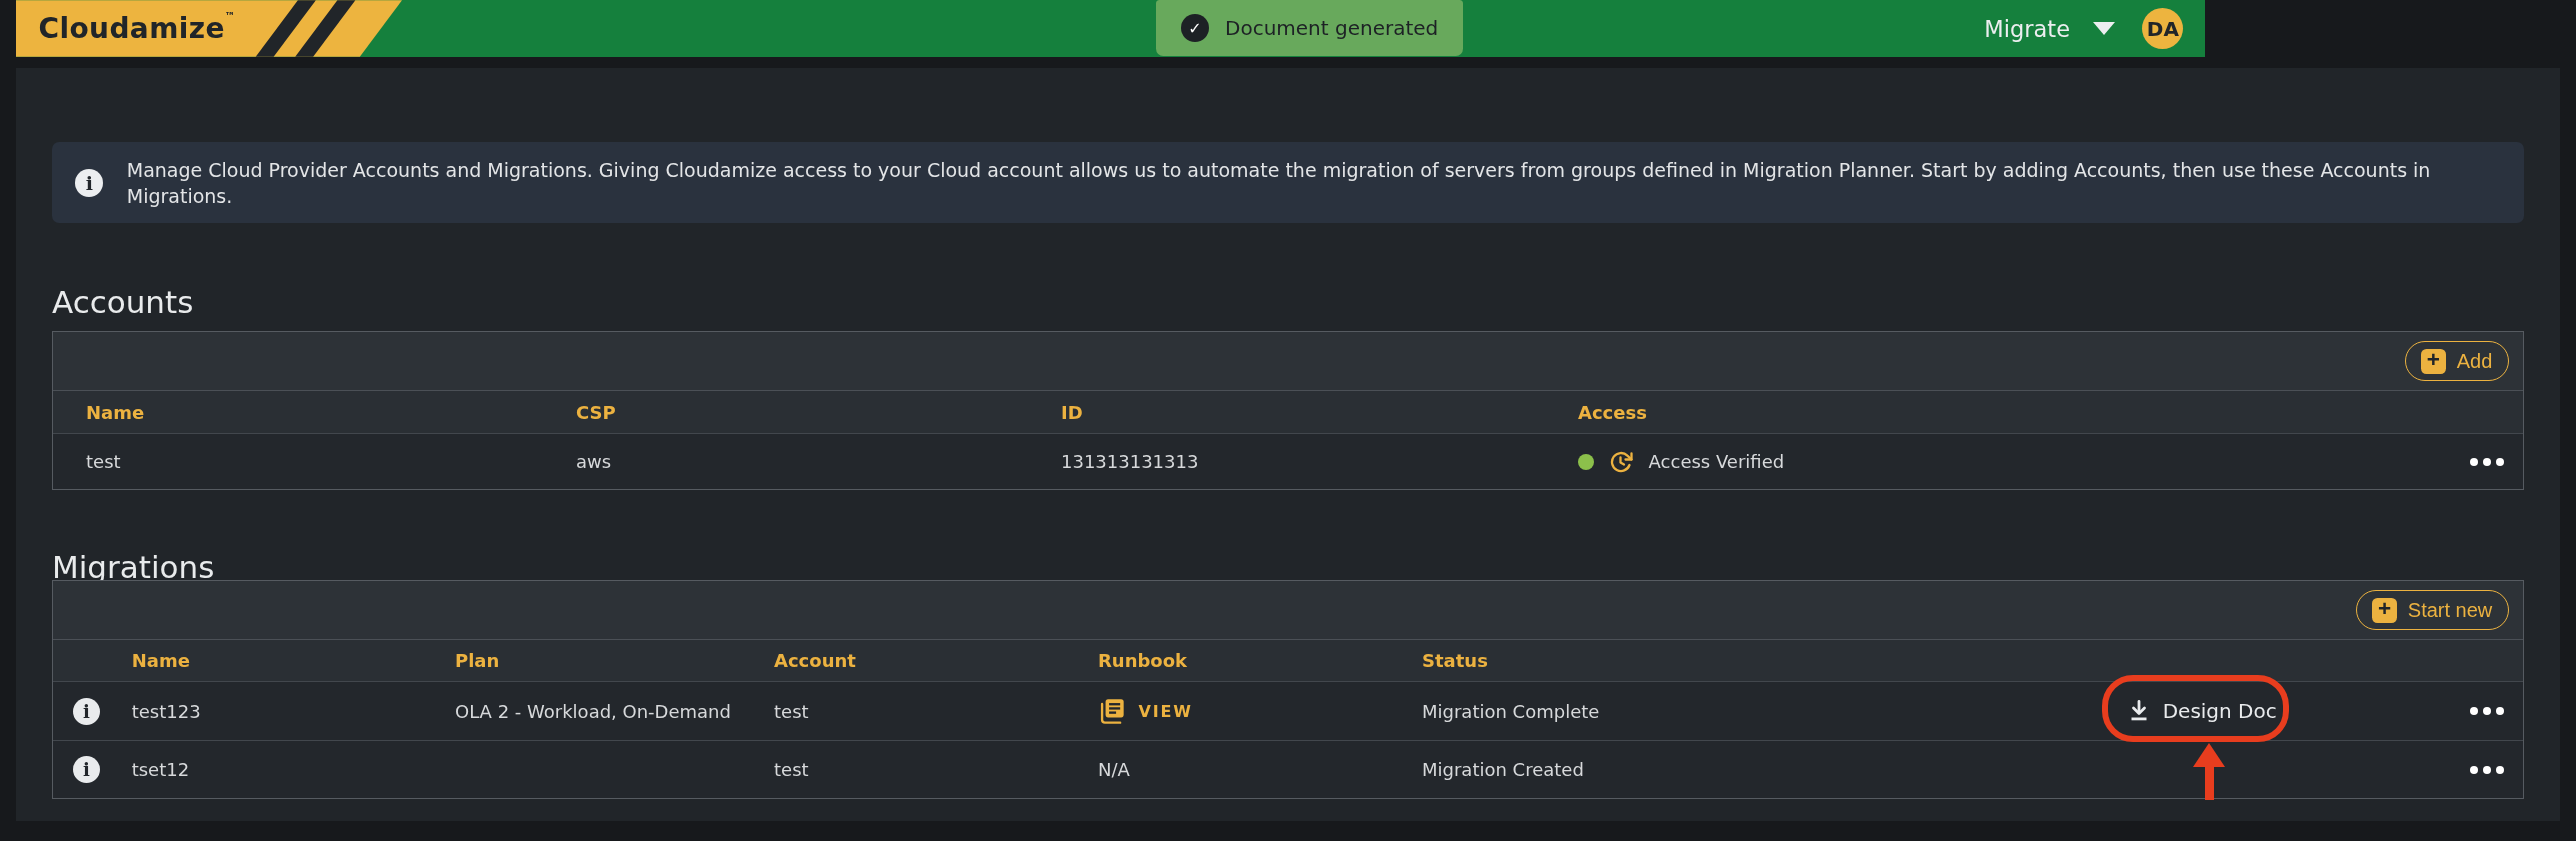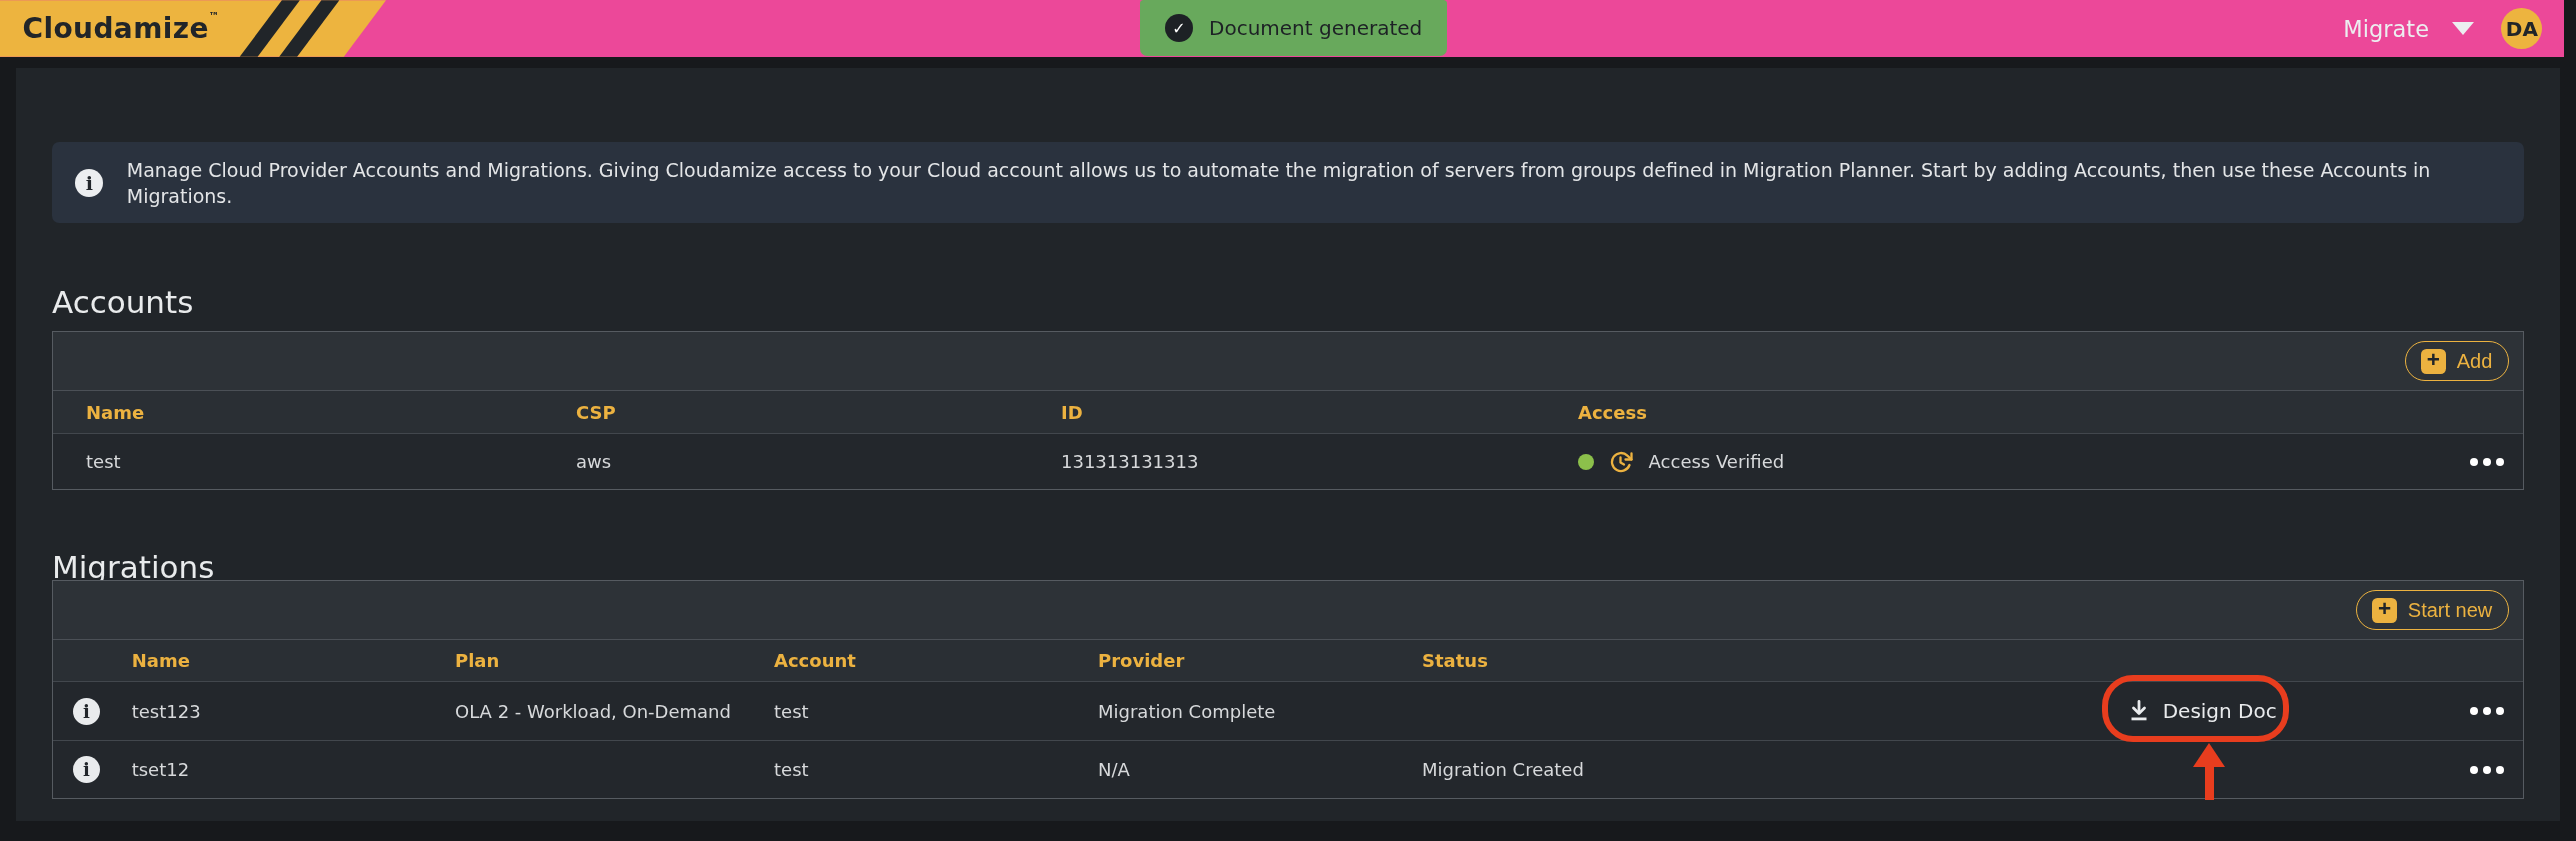--- a/index.html
+++ b/index.html
@@ -5,21 +5,21 @@
   * { margin:0; padding:0; box-sizing:border-box; }
   html,body { width:2576px; height:841px; }
   body {
     position:relative; overflow:hidden;
     background:#17191c;
     font-family:"DejaVu Sans","Liberation Sans",sans-serif;
     color:#d7d9db;
   }
 
   
-  .topbar { position:absolute; left:0; top:0; width:2564px; height:57px; background:#ec4899; z-index:2; }
+  .topbar { position:absolute; left:16px; top:0; width:2189px; height:57px; background:#15803d; z-index:2; }
   .logo-wrap { position:absolute; left:0; top:0; width:395px; height:57px; }
   .brand-text { position:absolute; left:22.5px; top:11.7px; font-size:28px; font-weight:bold; color:#212529; letter-spacing:0.4px; }
   .brand-text sup { font-size:10.8px; vertical-align:top; position:relative; top:-1.8px; }
 
   .toast { position:absolute; left:1140px; top:0; height:56px; background:#68a95c; border-radius:3.6px 3.6px 7.2px 7.2px;
            display:flex; align-items:center; gap:16px; padding:0 25px; }
   .toast-check { width:28px; height:28px; border-radius:50%; background:#1d2125; color:#fff;
                  display:flex; align-items:center; justify-content:center; font-size:16px; font-weight:bold; }
   .toast-label { color:#1d2125; font-size:20px; }
 
@@ -181,33 +181,43 @@
       <span class="btn-plus">+</span>
       <span class="btn-label">Start new</span>
     </button>
   </div>
 
   <div class="thead mig-thead-row">
     <div class="m-info"></div>
     <div class="m-name">Name</div>
     <div class="m-plan">Plan</div>
     <div class="m-account">Account</div>
-    <div class="m-runbook">Provider</div>
+    <div class="m-runbook">Runbook</div>
     <div class="m-status">Status</div>
     <div class="m-doc"></div>
     <div class="m-actions"></div>
   </div>
 
   <div class="trow mig-row">
     <div class="m-info">
       <div class="row-info">i</div>
     </div>
     <div class="m-name">test123</div>
     <div class="m-plan">OLA 2 - Workload, On-Demand</div>
     <div class="m-account">test</div>
+    <div class="m-runbook">
+      <svg width="28" height="28" viewBox="0 0 24 24">
+        <path d="M3.5 6v13.5A2.5 2.5 0 0 0 6 22h13" fill="none" stroke="#ecb240" stroke-width="2" stroke-linecap="round"></path>
+        <rect x="6.5" y="2" width="15.5" height="15.5" rx="2.2" fill="#ecb240"></rect>
+        <rect x="9.5" y="5.2" width="9.5" height="2" fill="#23272c"></rect>
+        <rect x="9.5" y="8.8" width="9.5" height="2" fill="#23272c"></rect>
+        <rect x="9.5" y="12.4" width="6" height="2" fill="#23272c"></rect>
+      </svg>
+      <span class="view-label">VIEW</span>
+    </div>
     <div class="m-status">Migration Complete</div>
     <div class="m-doc">
       <svg width="24" height="24" viewBox="0 0 24 24">
         <path d="M12 2.5v11" fill="none" stroke="#e9ebed" stroke-width="2.8" stroke-linecap="round"></path>
         <path d="M6.5 9l5.5 5.5L17.5 9" fill="none" stroke="#e9ebed" stroke-width="2.8" stroke-linecap="round" stroke-linejoin="round"></path>
         <rect x="4.5" y="18.5" width="15" height="2.8" fill="#e9ebed"></rect>
       </svg>
       <span class="doc-label">Design Doc</span>
     </div>
     <div class="m-actions">

